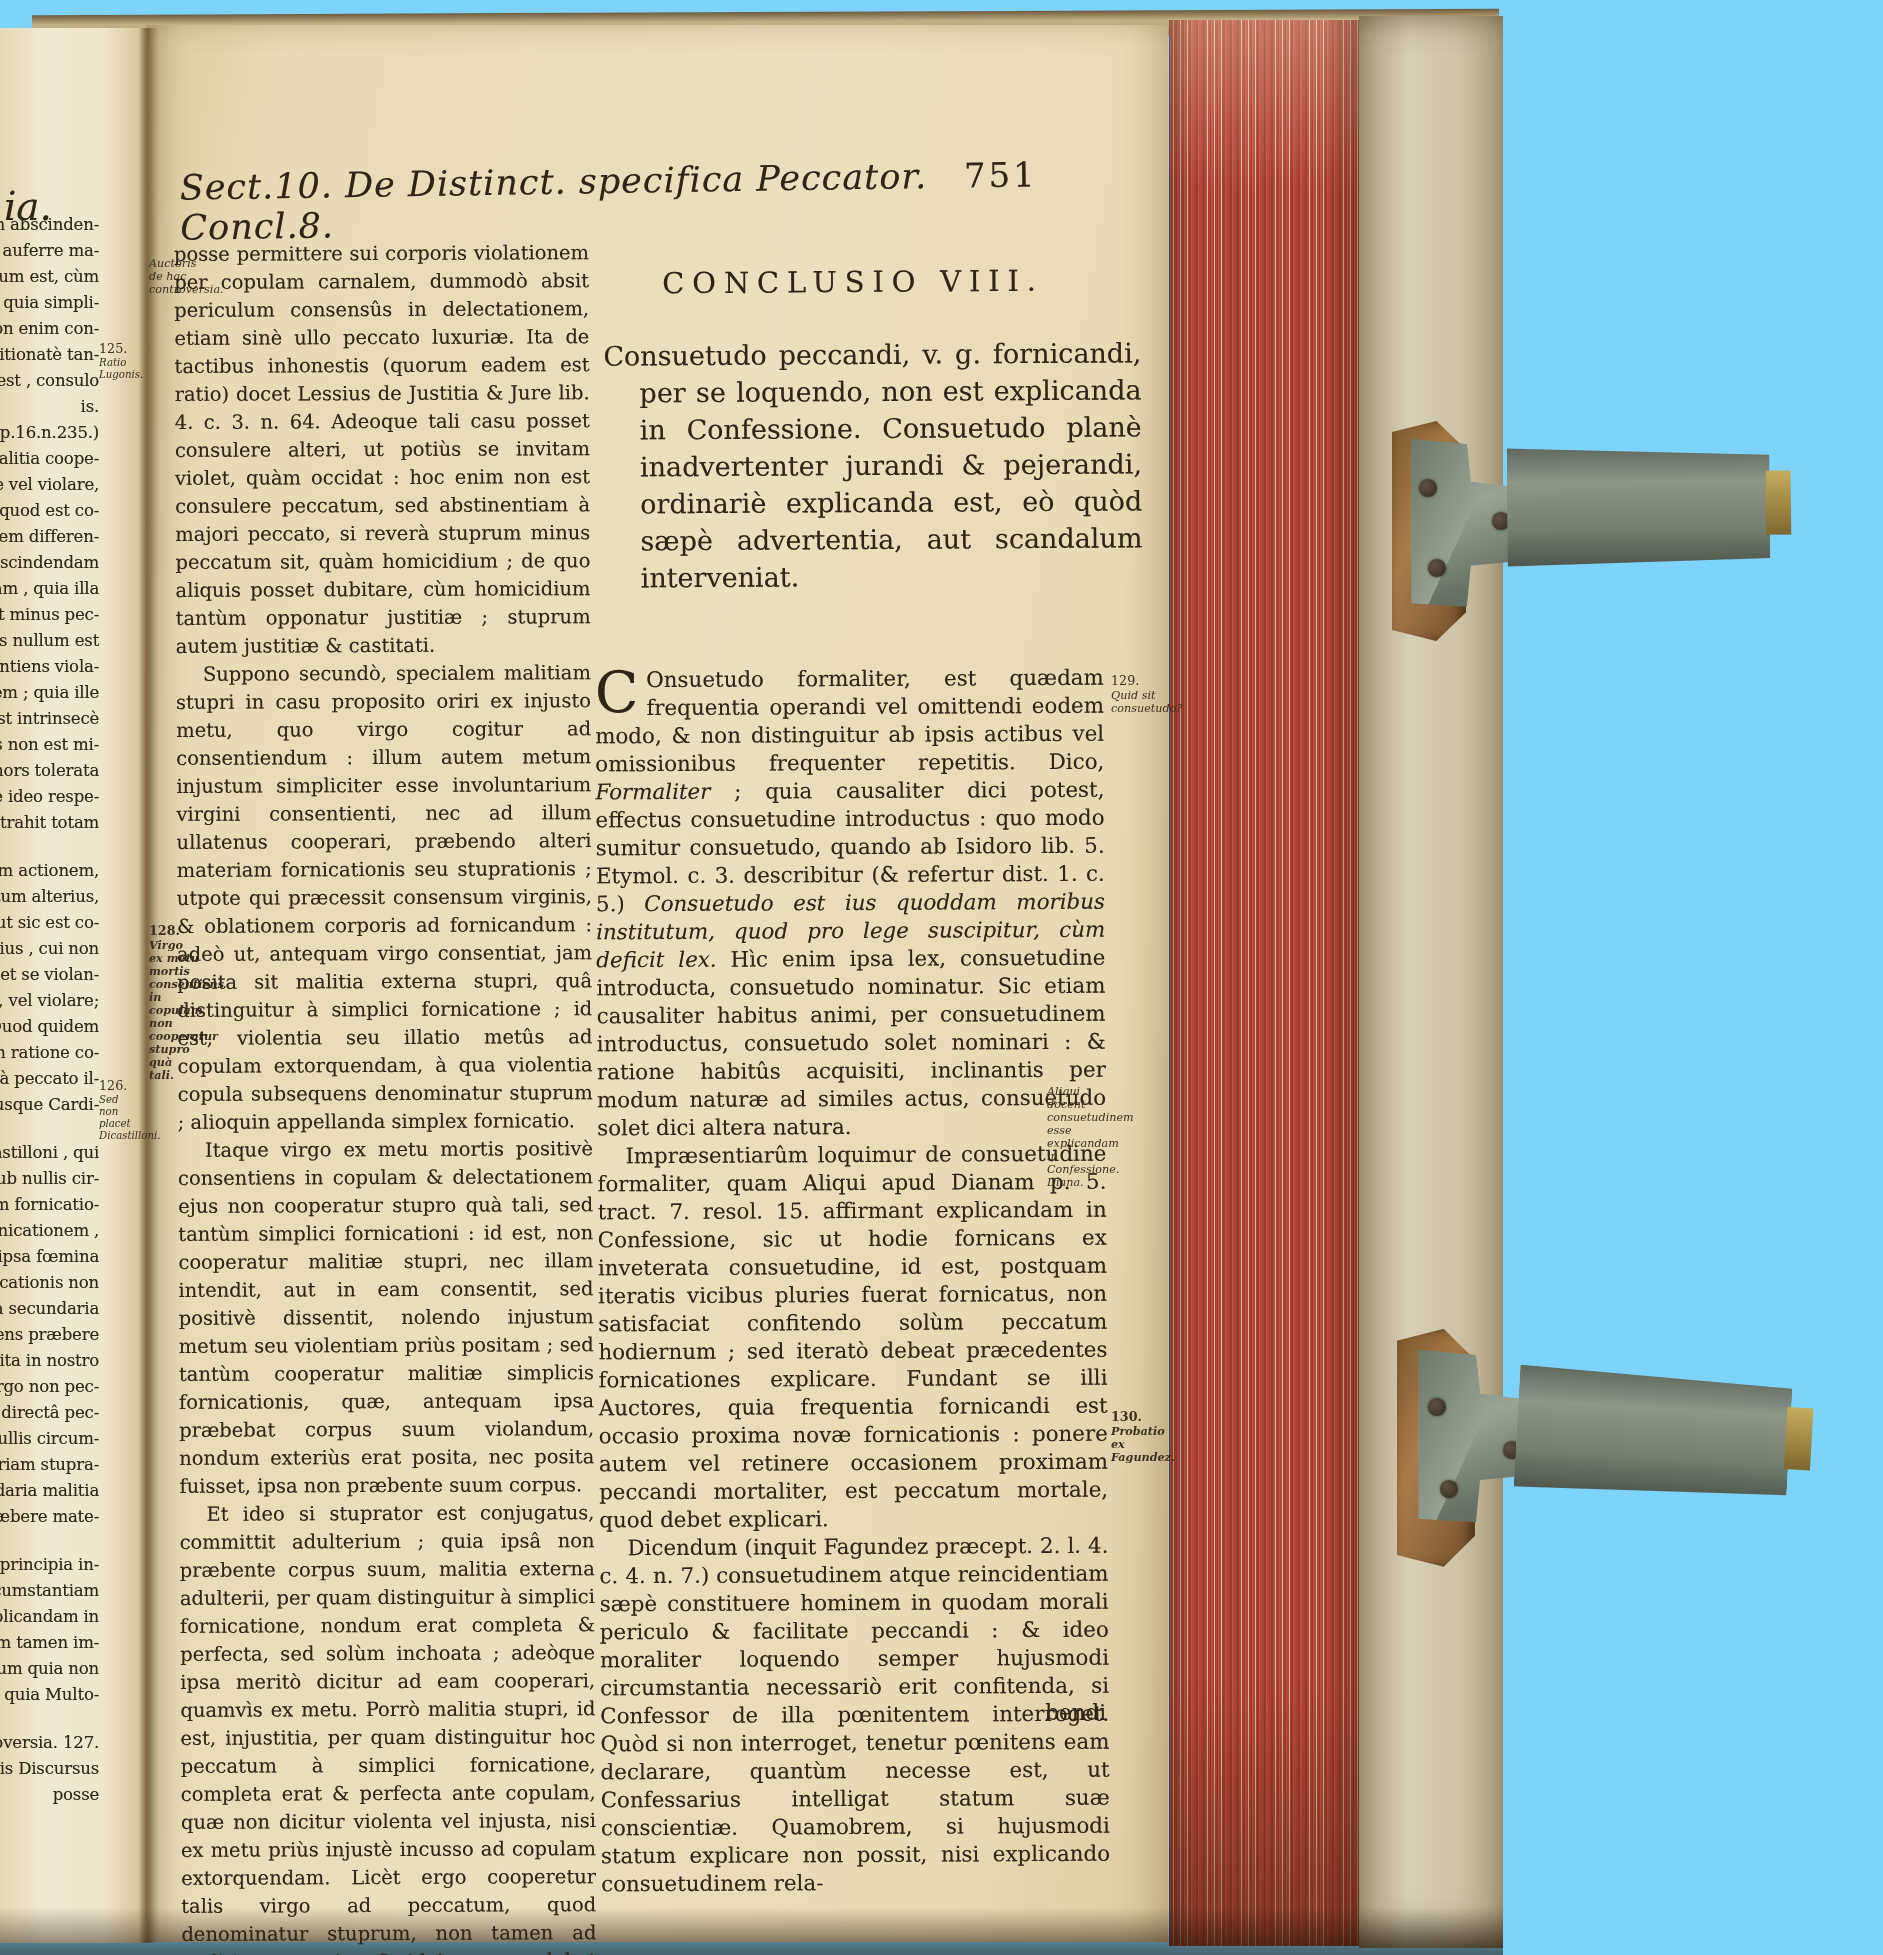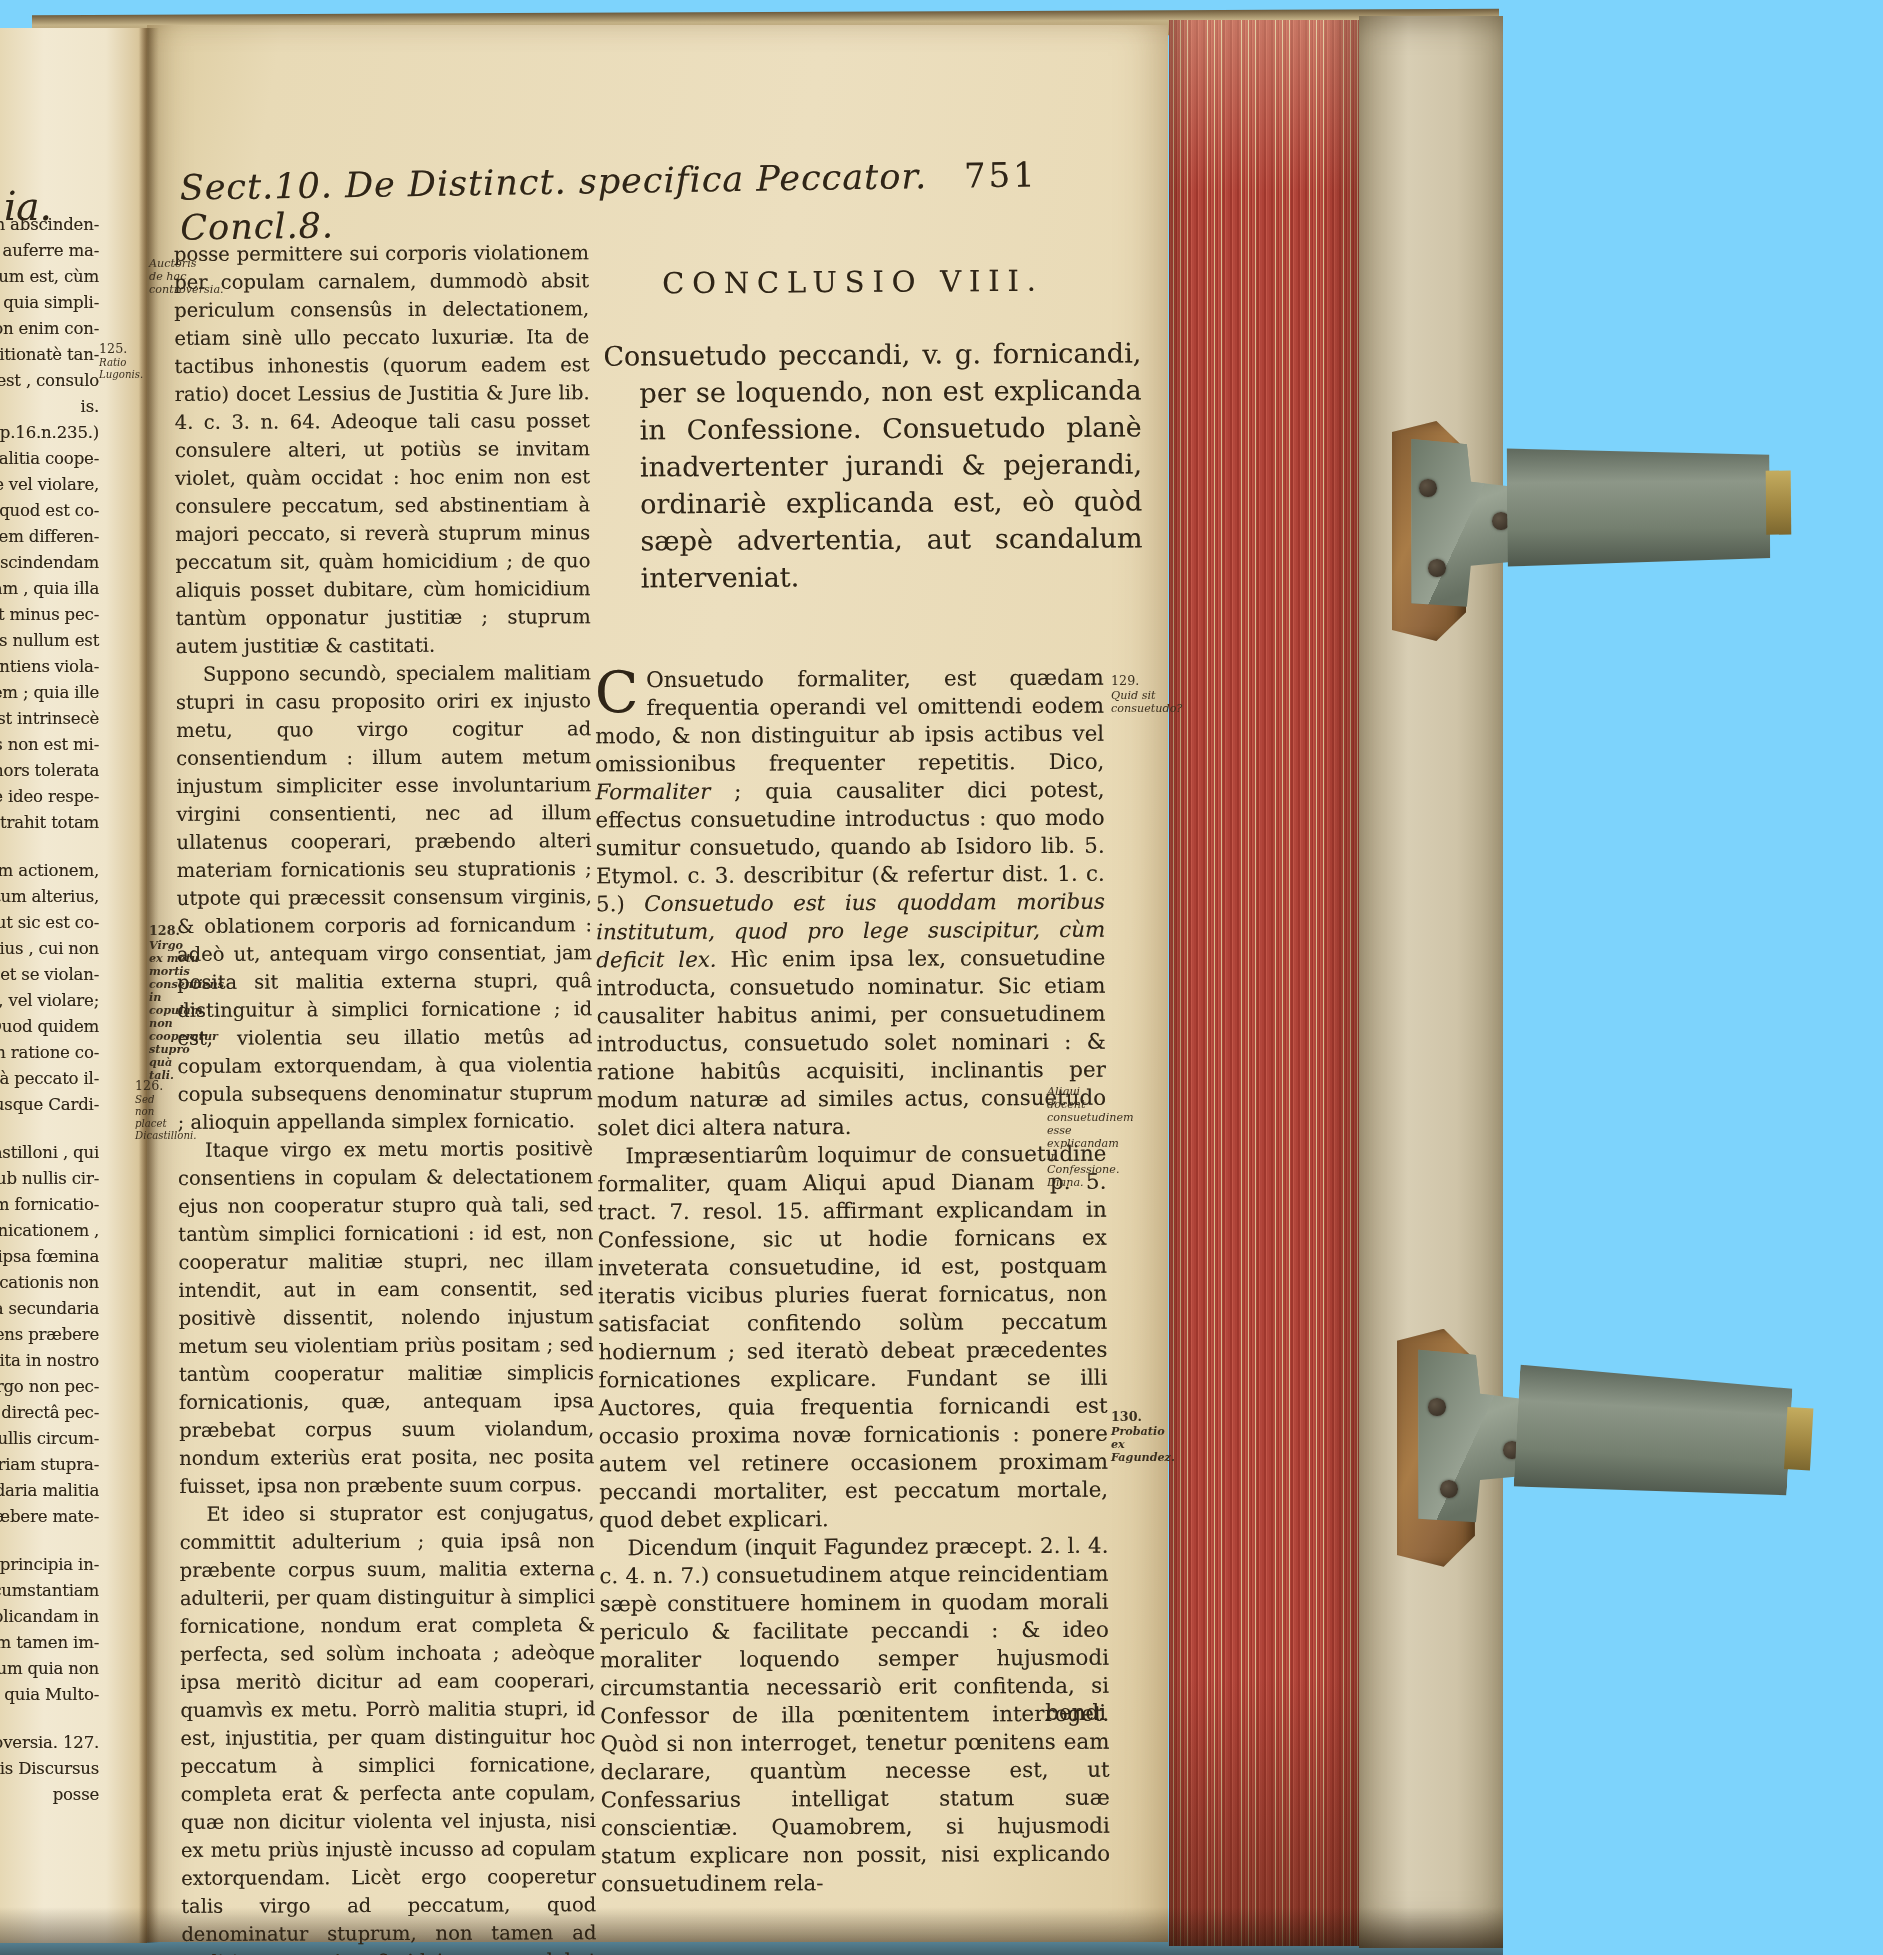--- a/index.html
+++ b/index.html
@@ -290,21 +290,21 @@
         <span>ex metu mortis  Discursus</span>
       </div>
       <div class="frag-line">
         <span>posse</span>
       </div>
     </div>
   <div class="mnote" style="left:99px;top:342px;width:42px;font-size:10.2px;line-height:12px;">
     <div class="mnum">125.</div>
     <div>Ratio Lugonis.</div>
   </div>
-  <div class="mnote" style="left:99px;top:1079px;width:42px;font-size:10.2px;line-height:12px;margin-left:36px;">
+  <div class="mnote" style="left:99px;top:1079px;width:42px;font-size:10.2px;line-height:12px;">
     <div class="mnum">126.</div>
     <div>Sed non placet Dicastilloni.</div>
   </div>
 
   <div class="running-head ink">
     <span>Sect.10. De Distinct. specifica Peccator. Concl.8.</span>
     <span class="pageno">751</span>
   </div>
 
   <div class="mnote" style="left:149px;top:257px;width:51px;">

